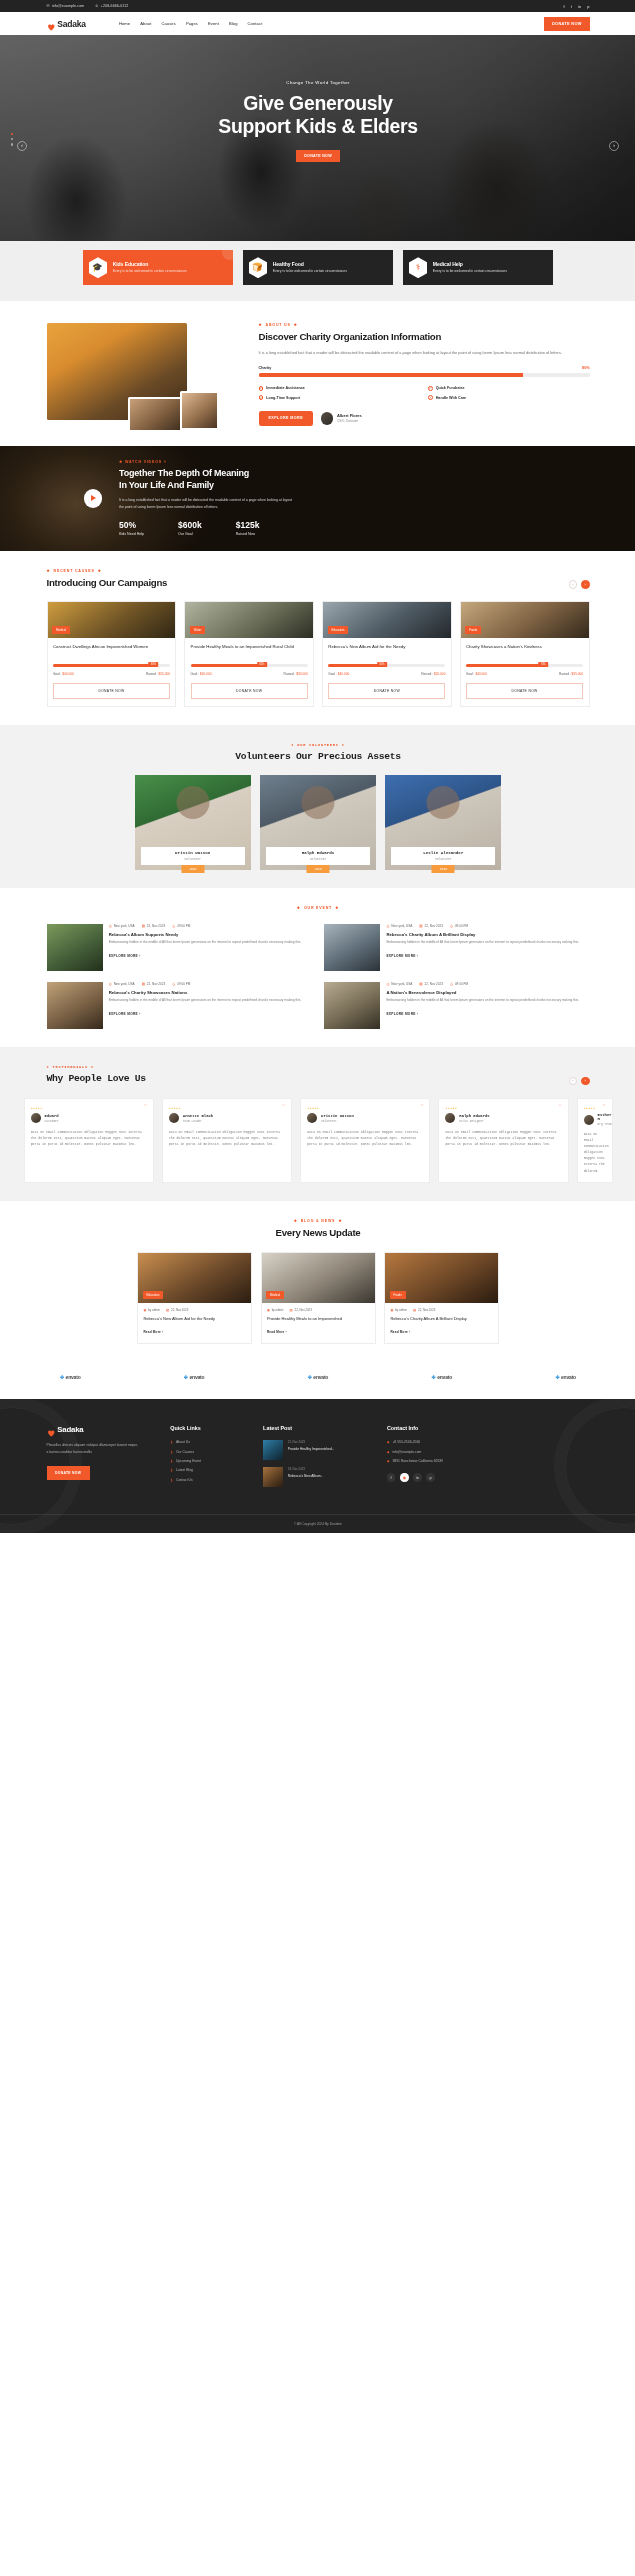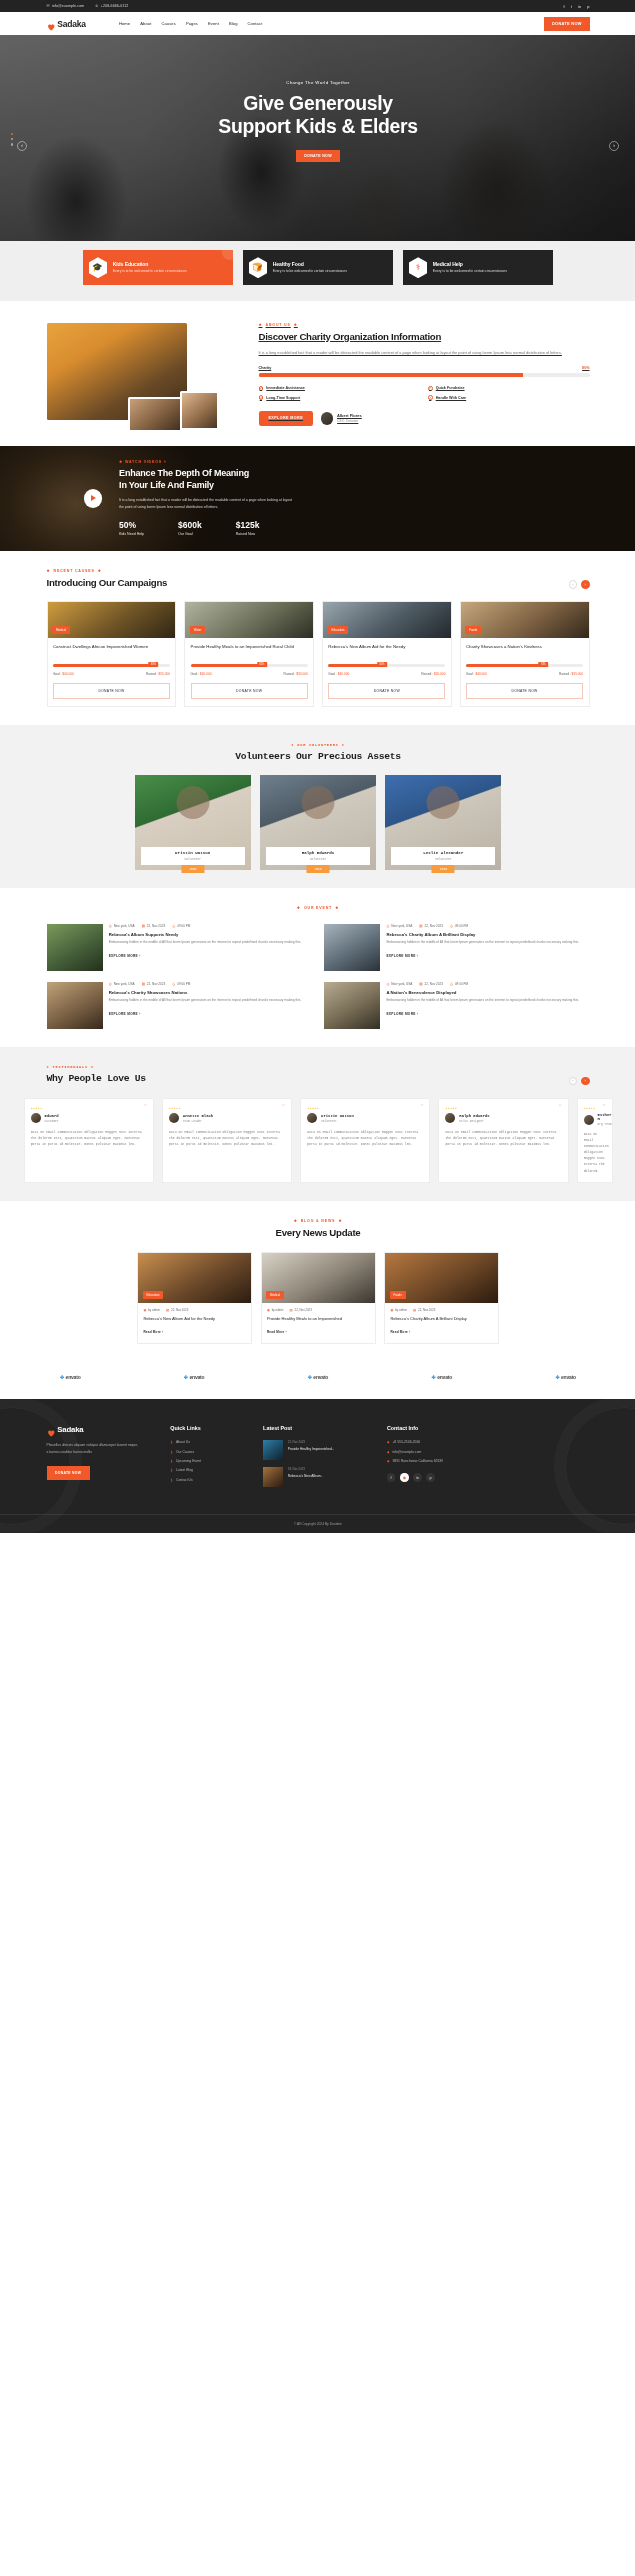--- a/index.html
+++ b/index.html
@@ -82,21 +82,21 @@
   .fc-desc { color:rgba(255,255,255,.8); font-size:3.4px; line-height:1.7; }
 
   
   .sec { padding:18px 0; }
   .sec.gray { background:#f2f2f2;font-family:Liberation Mono, monospace; }
   .eyebrow { color:#f1592a; font-size:3.6px; font-weight:700; letter-spacing:0.8px; display:flex; align-items:center; gap:3.1px; }
   .eyebrow .d { color:#f1592a; font-size:3.5px; }
   .sec-title { font-size:9.7px; font-weight:700; letter-spacing:-0.3px; color:#1d1d1d; line-height:1.25; margin-top:3.9px; }
 
   
-  .about { background:#fff; padding:22px 0 20px;text-decoration:underline; }
+  .about { background:#fff; padding:22px 0 20px; }
   .about .wrap { display:flex; gap:14px; align-items:flex-start; }
   .about-imgs { width:198px; position:relative; }
   .ai-main { width:140px; height:97px; border-radius:1.6px;
     background:linear-gradient(150deg,#e8a33d 0%,#d88c2e 30%,#6a4a26 68%,#3a2a18 100%); }
   .ai-sub1 { position:absolute; left:81px; top:74px; width:54px; height:35px; border:2.3px solid #fff; border-radius:1.6px;
     background:linear-gradient(140deg,#c9a07a,#7d5c3d 60%,#40301f); }
   .ai-sub2 { position:absolute; left:133px; top:68px; width:39px; height:39px; border:2.3px solid #fff; border-radius:1.6px;
     background:linear-gradient(140deg,#e0b894,#96714d 55%,#4a3423); }
   .about-body { flex:1; position:relative; }
   .dots-deco { position:absolute; left:-40px; top:4.7px; width:26px; height:36px;
@@ -420,21 +420,21 @@
 <section class="video">
   <div class="wrap">
     <div class="play">
         <i></i>
       </div>
     <div>
       <div class="v-kicker">
         <span>❖ </span><span>WATCH VIDEOS</span><span> »</span>
       </div>
       <div class="v-title">
-        <div>Enhance The Depth Of Meaning</div>
+        <div>Together The Depth Of Meaning</div>
         <div>In Your Life And Family</div>
       </div>
       <p class="v-desc">It is a long established fact that a reader will be distracted the readable content of a page when looking at layout the point of using lorem Ipsum less normal distribution of letters.</p>
       <div class="stats">
         <div>
           <div class="st-n">50%</div>
           <div class="st-l">Kids Need Help</div>
         </div>
         <div>
           <div class="st-n">$600k</div>

